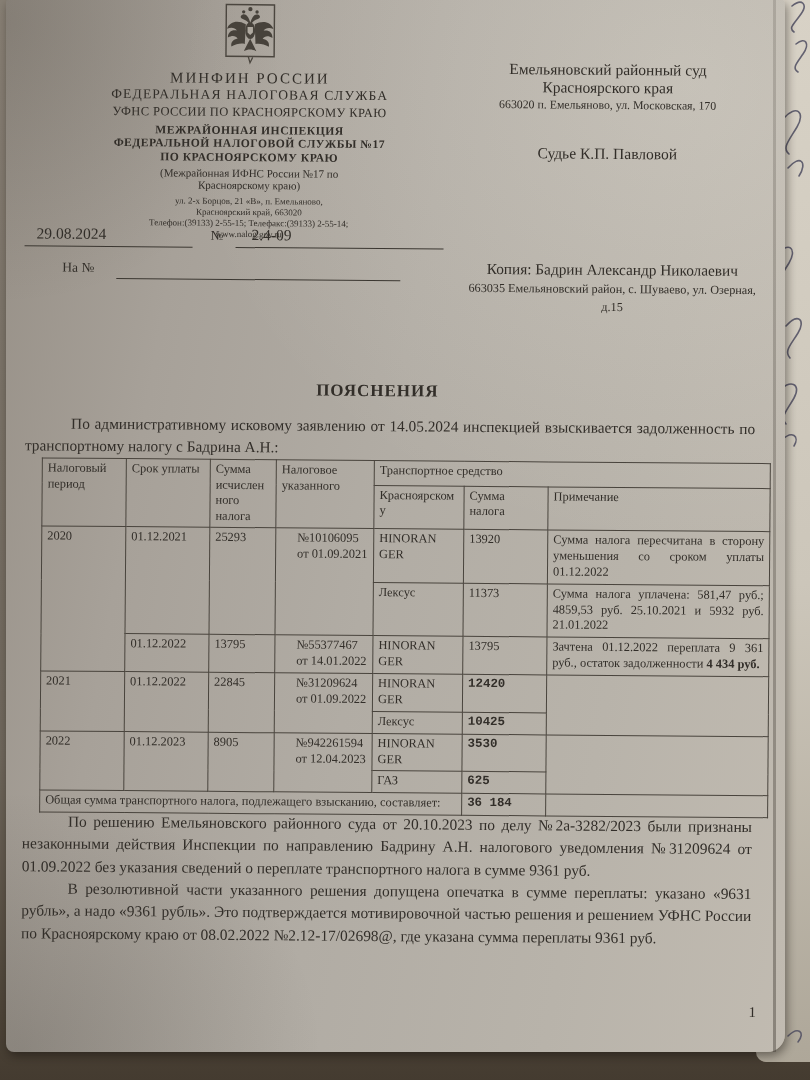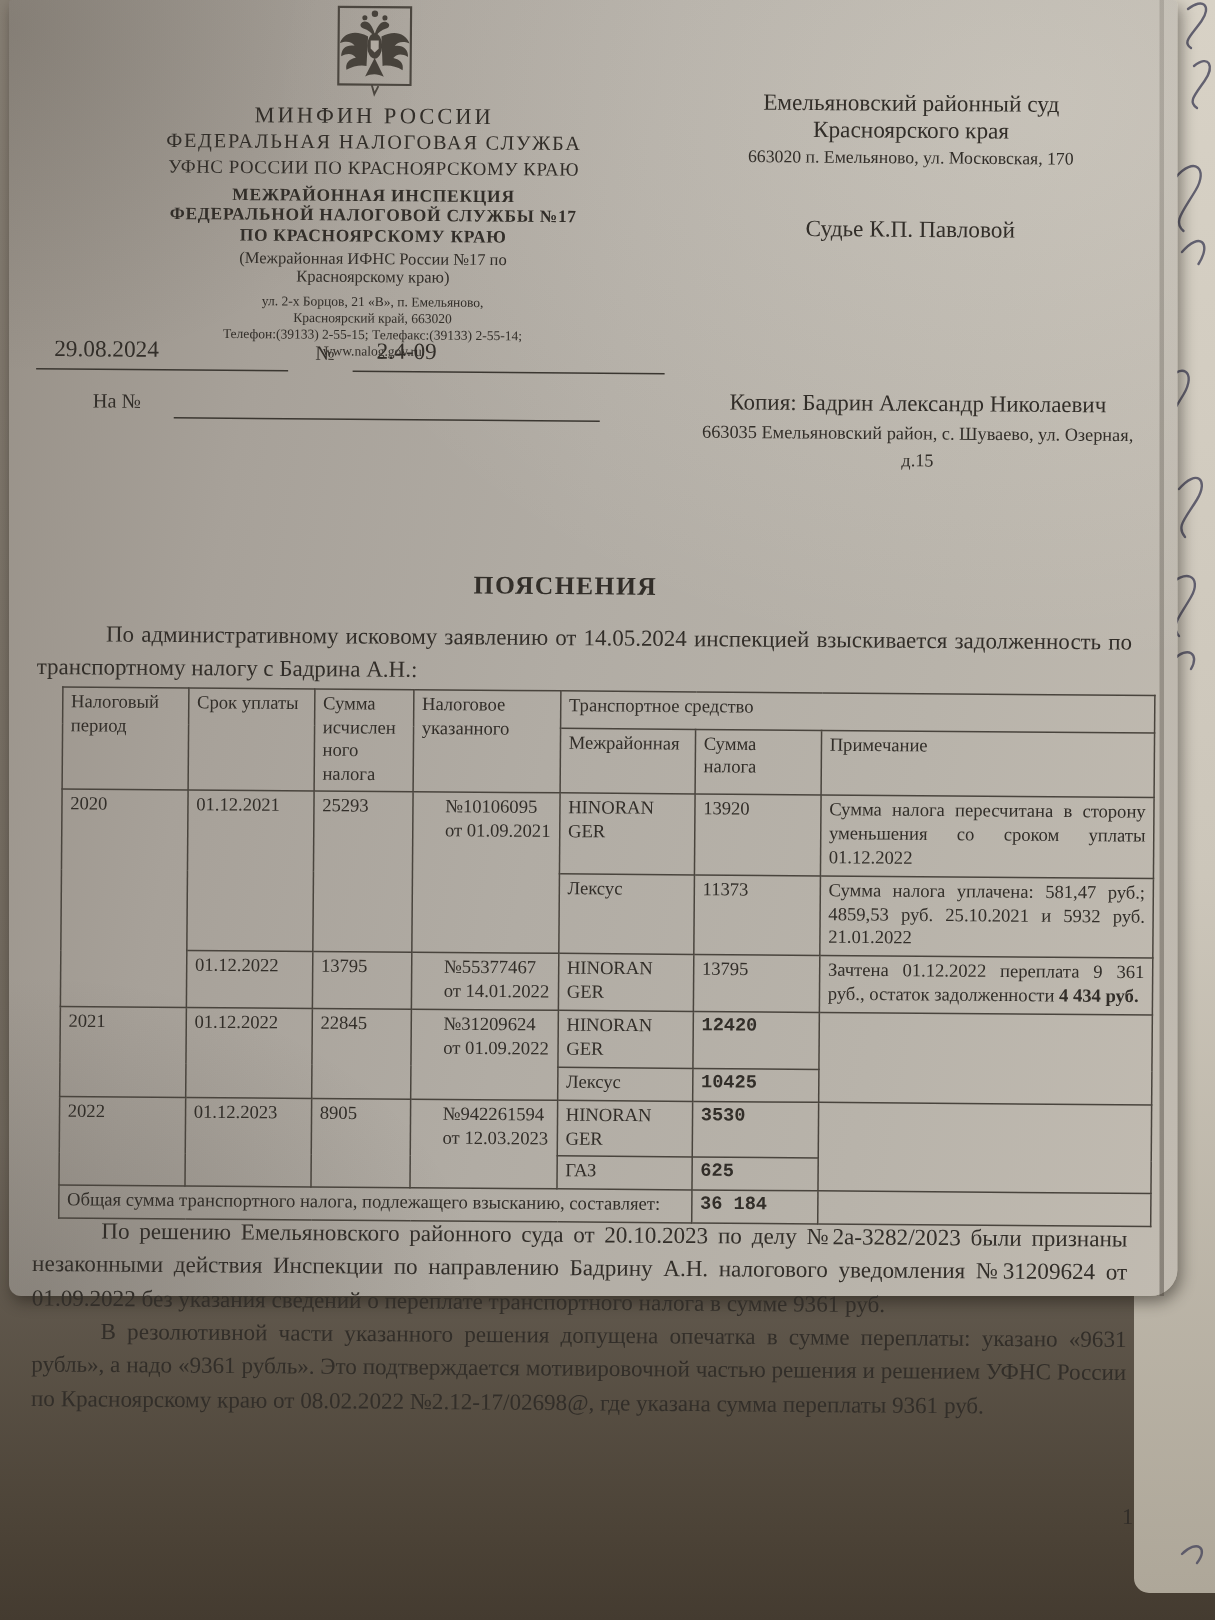--- a/index.html
+++ b/index.html
@@ -6,21 +6,21 @@
   html,body { width:810px; height:1080px; }
   body { font-family:"Liberation Serif", serif; background:#3f382f; overflow:hidden; }
 
   .photo { position:relative; width:810px; height:1080px; overflow:hidden;
     background:linear-gradient(180deg,#877f74 0%,#6e665b 70%,#4b4236 95%,#443b30 100%); }
 
   .back-sheet { position:absolute; right:0; top:0; width:54px; height:1062px;
     background:linear-gradient(180deg,#d8d2c6 0%,#ccc6ba 55%,#aea799 100%);
     border-bottom-left-radius:10px; }
 
-  .paper { position:absolute; left:6px; top:0; width:779px; height:864px;
+  .paper { position:absolute; left:6px; top:0; width:779px; height:1052px;
     background:
       radial-gradient(120% 80% at 88% 8%, rgba(250,246,236,0.22), transparent 55%),
       radial-gradient(60% 45% at 0% 2%, rgba(42,38,32,0.16), transparent 60%),
       radial-gradient(70% 45% at 2% 100%, rgba(42,38,32,0.22), transparent 55%),
       linear-gradient(100deg,#968f86 0%,#a7a199 22%,#b1aca4 48%,#b8b3aa 75%,#c1bbb1 100%);
     border-radius:2px 3px 18px 8px;
     box-shadow:2px 4px 10px rgba(20,16,10,0.45); }
   .paper::after { content:""; position:absolute; right:9px; top:0; width:3px; height:100%;
     background:linear-gradient(180deg, rgba(70,64,56,.20), rgba(70,64,56,.45)); }
 
@@ -180,21 +180,21 @@
           </colgroup>
           <thead>
             <tr>
               <th rowspan="2">Налоговый период</th>
               <th rowspan="2">Срок уплаты</th>
               <th rowspan="2">Сумма исчисленного налога</th>
               <th rowspan="2">Налоговое указанного</th>
               <th colspan="3">Транспортное средство</th>
             </tr>
             <tr>
-              <th>Межрайонная</th>
+              <th>Красноярскому</th>
               <th>Сумма налога</th>
               <th>Примечание</th>
             </tr>
           </thead>
           <tbody>
             <tr>
               <td rowspan="3">2020</td>
               <td rowspan="2">01.12.2021</td>
               <td rowspan="2">25293</td>
               <td rowspan="2">
@@ -236,21 +236,21 @@
             <tr>
               <td>Лексус</td>
               <td class="b">10425</td>
             </tr>
             <tr>
               <td rowspan="2">2022</td>
               <td rowspan="2">01.12.2023</td>
               <td rowspan="2">8905</td>
               <td rowspan="2">
                   <span class="blk">№942261594</span>
-                  <span class="blk">от 12.03.2023</span>
+                  <span class="blk">от 12.04.2023</span>
                 </td>
               <td>HINORAN GER</td>
               <td class="b">3530</td>
               <td rowspan="2"></td>
             </tr>
             <tr>
               <td>ГАЗ</td>
               <td class="b">625</td>
             </tr>
             <tr>

